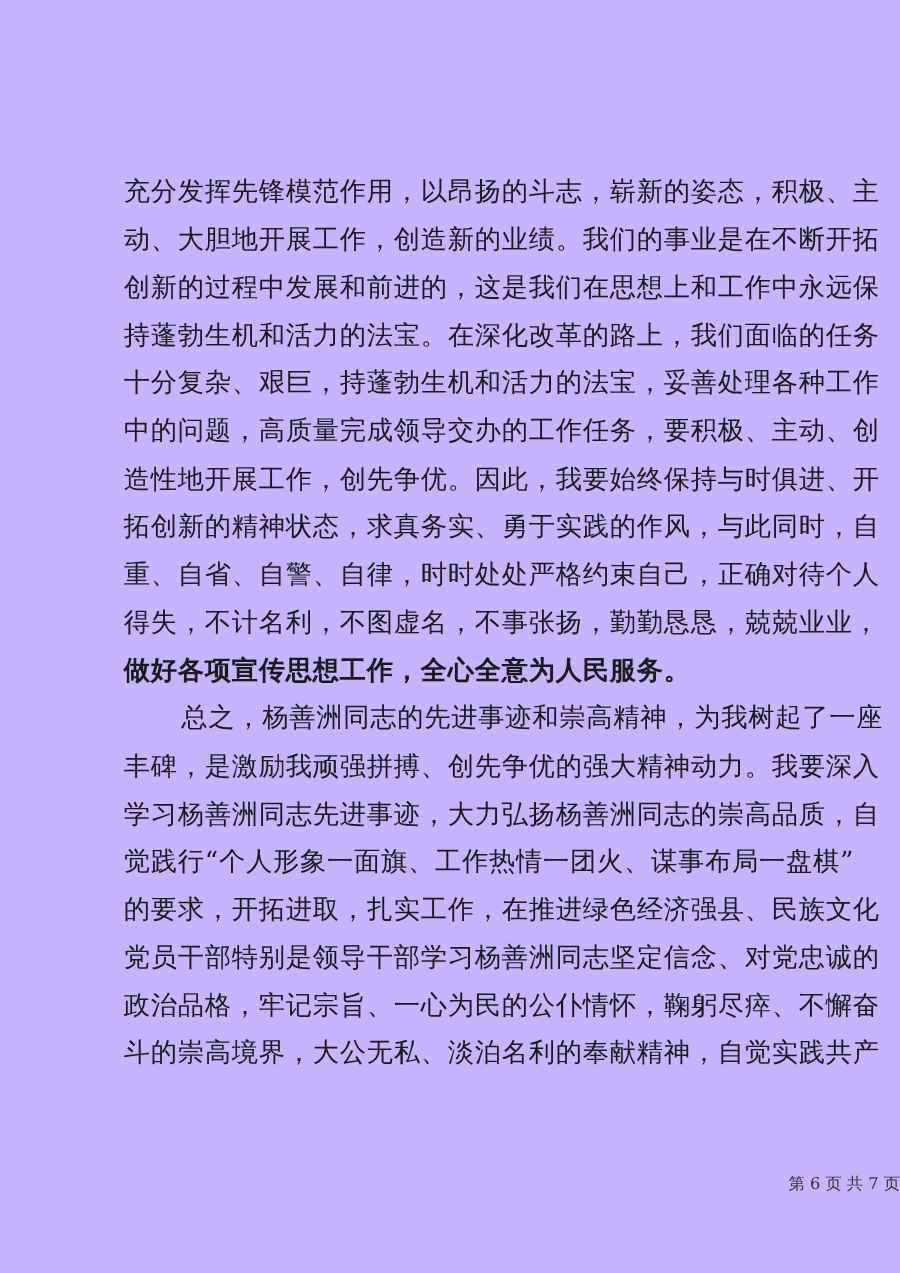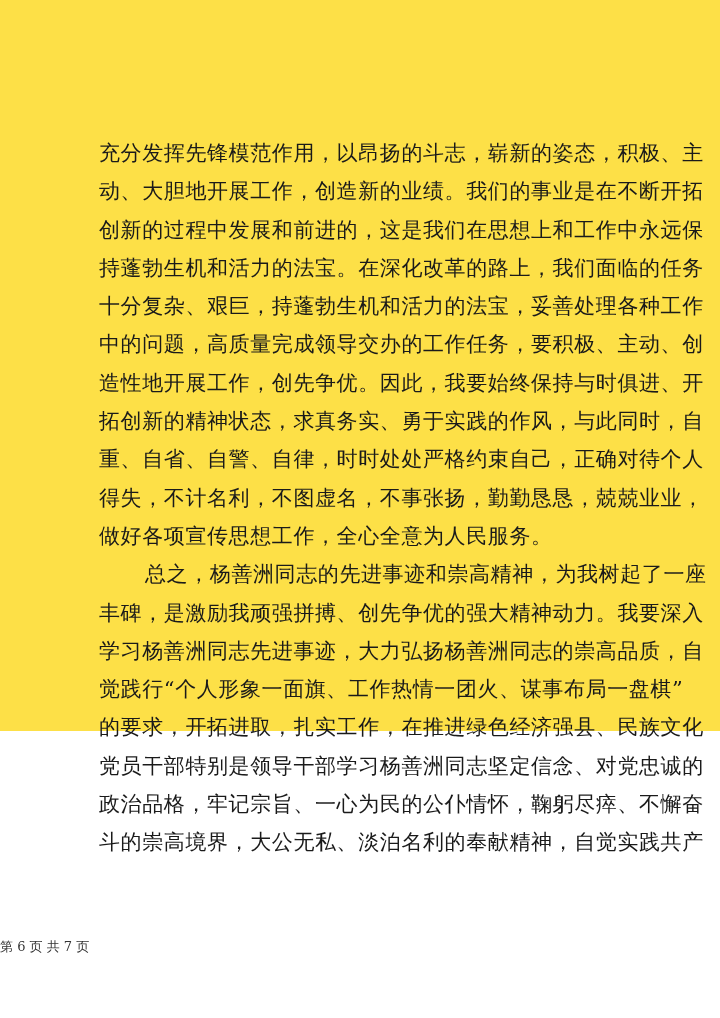--- a/index.html
+++ b/index.html
@@ -11,50 +11,51 @@
       width: 720px;
       height: 1018px;
       position: relative;
       overflow: hidden;
       font-family: "DejaVu Serif", "Liberation Serif", serif;
       color: #1a1a1a;
     }
     .page {
       position: absolute;
       left: 0; top: 0;
-      width: 720px; height: 731px;
-      background: #fde047;
+      width: 720px; height: 1018px;
+      background: #c4b5fd;
     }
     .body-text {
       position: absolute;
       left: 99px;
       top: 134px;
       width: 534px;
     }
     .line {
       height: 38.3px;
       line-height: 38.3px;
       font-size: 21px;
       white-space: nowrap;
       letter-spacing: 0.6px;
       text-align: justify;
       text-align-last: justify;
     }
     .line.last {
       text-align-last: left;
+      font-weight: bold;
     }
     .line.indent {
       padding-left: 46px;
     }
     .footer {
       position: absolute;
       left: 0;
       width: 720px;
       top: 938px;
-      text-align: left;
+      text-align: right;
       font-size: 13px;
       color: #333333;
     }
   </style>
 </head>
 <body>
 
 <div class="page">
   <div class="body-text">
 

